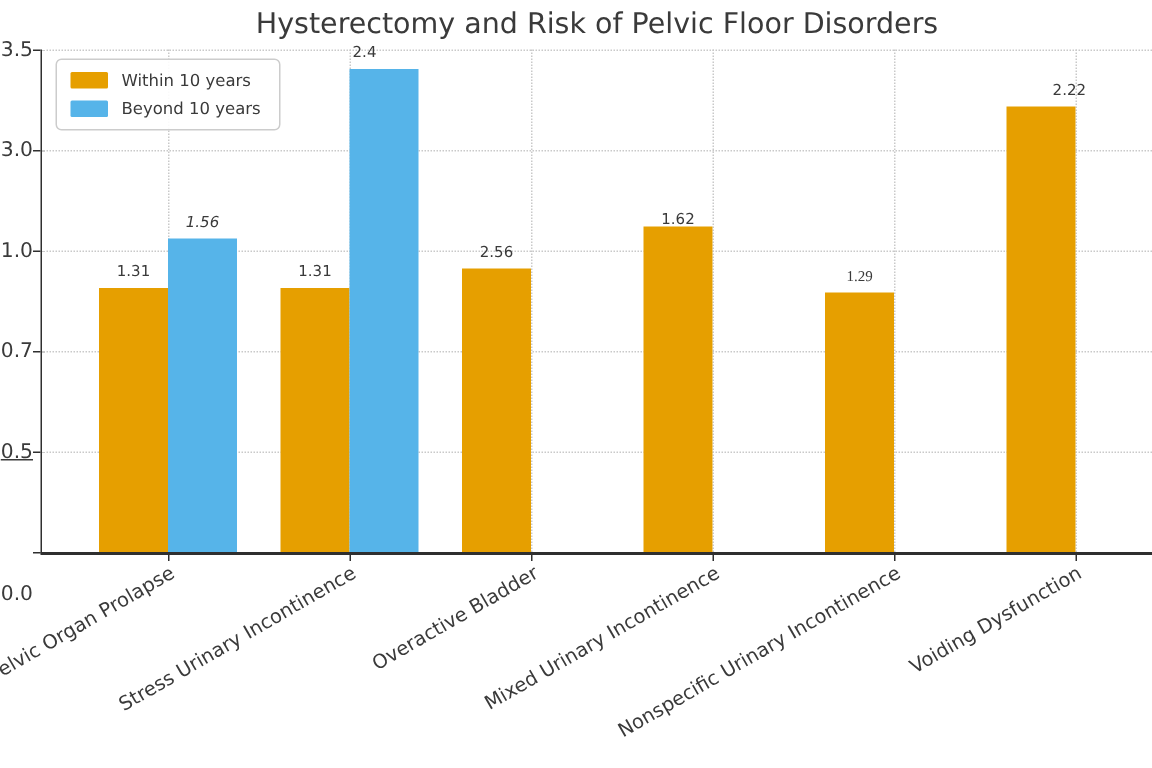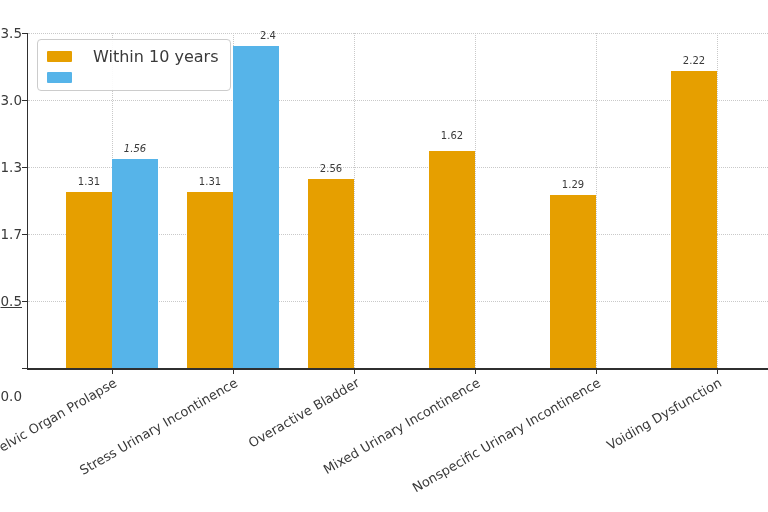--- a/index.html
+++ b/index.html
@@ -112,43 +112,43 @@
     display: flex;
     align-items: center;
     gap: 9px;
   }
   .legend-swatch {
     width: 25px;
     height: 11px;
     border-radius: 1px;
   }
   .legend-text {
-    font-size: 16px;
+    font-size: 11px;
     color: #3a3a3a;
     white-space: nowrap;
-    margin-left: 12px;
   }
 </style>
 </head>
 <body>
 
 <div class="canvas">
+  <div class="chart-title">Hysterectomy and Risk of Pelvic Floor Disorders</div>
 
   <div id="plot-area">
       <div class="ytick" style="top: 367.5px;"></div>
       <div class="ytick-label" style="top: 360px; margin-top: 28px;">0.0</div>
       <div class="gridline-h" style="top: 301px;"></div>
       <div class="ytick" style="top: 300.5px;"></div>
       <div class="ytick-label" style="top: 293px; text-decoration: underline;">0.5</div>
       <div class="gridline-h" style="top: 234px;"></div>
       <div class="ytick" style="top: 233.5px;"></div>
-      <div class="ytick-label" style="top: 226px;">1.7</div>
+      <div class="ytick-label" style="top: 226px;">0.7</div>
       <div class="gridline-h" style="top: 167px;"></div>
       <div class="ytick" style="top: 166.5px;"></div>
-      <div class="ytick-label" style="top: 159px;">1.3</div>
+      <div class="ytick-label" style="top: 159px;">1.0</div>
       <div class="gridline-h" style="top: 100px;"></div>
       <div class="ytick" style="top: 99.5px;"></div>
       <div class="ytick-label" style="top: 92px;">3.0</div>
       <div class="gridline-h" style="top: 33px;"></div>
       <div class="ytick" style="top: 32.5px;"></div>
       <div class="ytick-label" style="top: 25px;">3.5</div>
       <div class="gridline-v" style="left: 112px;"></div>
       <div class="xtick" style="left: 111.5px;"></div>
       <div class="xtick-label" style="right: 656px;">Pelvic Organ Prolapse</div>
       <div class="gridline-v" style="left: 233px;"></div>
@@ -166,36 +166,37 @@
       <div class="gridline-v" style="left: 717px;"></div>
       <div class="xtick" style="left: 716.5px;"></div>
       <div class="xtick-label" style="right: 51px;">Voiding Dysfunction</div>
       <div class="bar" style="left: 66px; top: 192.46px; width: 46px; height: 175.54px; background: rgb(230, 159, 0);"></div>
       <div class="bar-label" style="left: 59px; top: 175.46px;">1.31</div>
       <div class="bar" style="left: 187px; top: 192.46px; width: 46px; height: 175.54px; background: rgb(230, 159, 0);"></div>
       <div class="bar-label" style="left: 180px; top: 175.46px;">1.31</div>
       <div class="bar" style="left: 308px; top: 179.06px; width: 46px; height: 188.94px; background: rgb(230, 159, 0);"></div>
       <div class="bar-label" style="left: 301px; top: 162.06px;">2.56</div>
       <div class="bar" style="left: 429px; top: 150.92px; width: 46px; height: 217.08px; background: rgb(230, 159, 0);"></div>
-      <div class="bar-label" style="left: 422px; top: 129px;">1.62</div>
+      <div class="bar-label" style="left: 422px; top: 140px;">1.62</div>
       <div class="bar" style="left: 550px; top: 195.14px; width: 46px; height: 172.86px; background: rgb(230, 159, 0);"></div>
-      <div class="bar-label" style="left: 543px; top: 178.14px;">1.29</div>
+      <div class="bar-label" style="left: 543px; top: 178.14px; font-family: Liberation Serif, serif;">1.29</div>
       <div class="bar" style="left: 671px; top: 70.52px; width: 46px; height: 297.48px; background: rgb(230, 159, 0);"></div>
-      <div class="bar-label" style="left: 664px; top: 53.52px;">2.22</div>
+      <div class="bar-label" style="left: 664px; top: 53.52px; text-align: right;">2.22</div>
       <div class="bar" style="left: 112px; top: 158.96px; width: 46px; height: 209.04px; background: rgb(86, 180, 233);"></div>
       <div class="bar-label" style="left: 105px; top: 141.96px; font-style: italic;">1.56</div>
       <div class="bar" style="left: 233px; top: 46.4px; width: 46px; height: 321.6px; background: rgb(86, 180, 233);"></div>
-      <div class="bar-label" style="left: 238px; top: 29.4px;">2.4</div>
+      <div class="bar-label" style="left: 213px; top: 29.4px;">2.4</div>
     </div>
 
   <div class="spine-left"></div>
   <div class="spine-bottom"></div>
 
   <div class="legend">
     <div class="legend-item">
       <span class="legend-swatch" style="background: rgb(230, 159, 0);"></span>
       <span class="legend-text">Within 10 years</span>
     </div>
     <div class="legend-item">
       <span class="legend-swatch" style="background: rgb(86, 180, 233);"></span>
+      <span class="legend-text">Beyond 10 years</span>
     </div>
   </div>
 </div>
 
 </body></html>

